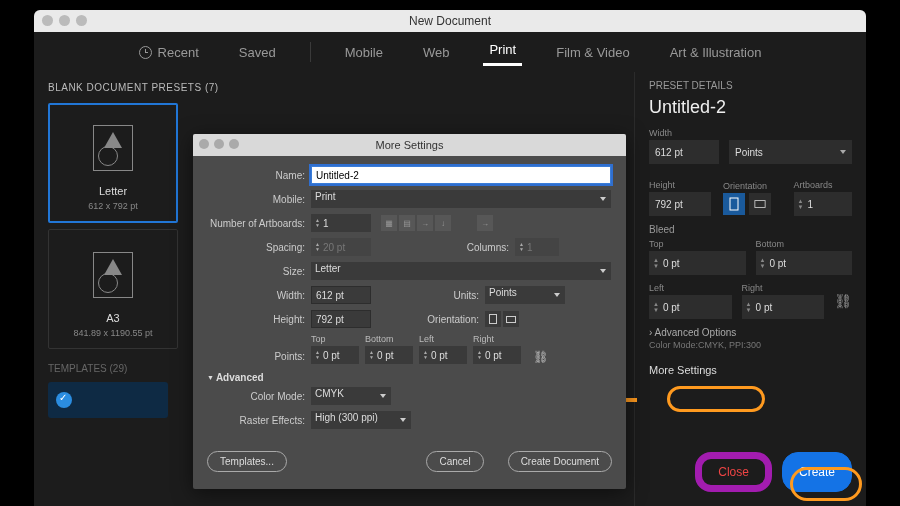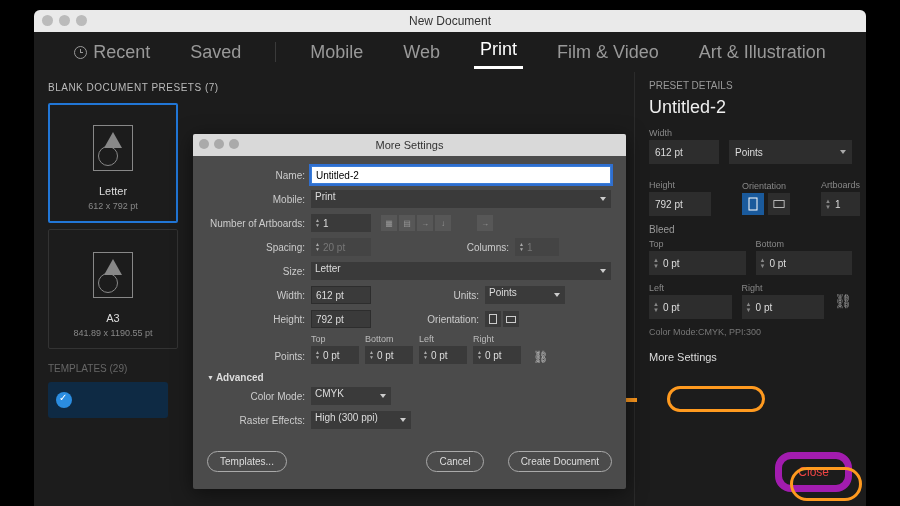--- a/index.html
+++ b/index.html
@@ -1,21 +1,21 @@
 <!DOCTYPE html>
 <html><head>
 <meta charset="utf-8">
 <style>
   * { box-sizing: border-box; margin: 0; padding: 0; font-family: -apple-system, "Segoe UI", Helvetica, Arial, sans-serif; }
   body { background: #000; width: 900px; height: 506px; overflow: hidden; position: relative; color: #ccc; font-size: 11px; }
   .window { position: absolute; top: 10px; left: 34px; width: 832px; height: 496px; background: #1c1c1c; border-radius: 6px 6px 0 0; overflow: hidden; }
   .titlebar { height: 22px; background: #eaeaea; position: relative; text-align: center; line-height: 22px; color: #333; font-size: 12px; }
   .traffic { position: absolute; left: 8px; top: 5px; display: flex; gap: 6px; }
   .traffic span { width: 11px; height: 11px; border-radius: 50%; background: #bbb; display: block; }
-  .tabs { display: flex; align-items: center; justify-content: center; height: 40px; gap: 28px; font-size: 18px; color: #999; }
+  .tabs { display: flex; align-items: center; justify-content: center; height: 40px; gap: 28px; font-size: 13px; color: #999; }
   .tabs .item { display: flex; align-items: center; gap: 6px; padding: 4px 6px; cursor: pointer; }
   .tabs .sep { width: 1px; height: 20px; background: #3a3a3a; }
   .tabs .active { color: #fff; border-bottom: 3px solid #fff; padding-bottom: 6px; }
   .body { display: flex; height: 434px; }
   .left { width: 600px; padding: 10px 14px; }
   .right { width: 232px; padding: 8px 14px; border-left: 1px solid #2b2b2b; position: relative; }
   .section-label { font-size: 10px; letter-spacing: .5px; color: #bbb; }
   .presets { display: flex; gap: 12px; margin-top: 10px; }
   .preset { width: 130px; height: 120px; border: 1px solid #333; border-radius: 2px; display: flex; flex-direction: column; align-items: center; justify-content: flex-end; padding-bottom: 10px; gap: 4px; color: #bbb; }
   .preset.selected { border: 2px solid #2176d6; }
@@ -150,21 +150,21 @@
       <div class="rfield">
           <label>Width</label>
         </div>
       <div class="rrow">
         <input class="rinput" style="width: 70px;" value="612 pt">
         <div class="rinput" style="flex:1; display:flex; align-items:center;">
             <span>Points</span>
             <span class="chev"></span>
           </div>
       </div>
-      <div class="rrow" style="gap:31px;margin-top:16px;">
+      <div class="rrow" style="gap:12px;margin-top:16px;">
         <div class="rfield"><label>Height</label>
           <input class="rinput small" style="width: 62px;" value="792 pt"></div>
         <div class="rfield">
             <label>Orientation</label>
           <div class="orient">
             <div class="ob sel">
                 <svg viewBox="0 0 12 14">
                   <rect x="2" y="1" width="8" height="12" fill="none" stroke="#fff" stroke-width="1"></rect>
                 </svg>
               </div>
@@ -210,25 +210,27 @@
           </div>
         <div class="rfield">
             <label>Right</label>
           <div class="stepper">
               <span class="arrows">▲<br>▼</span>
               <span>0 pt</span>
             </div>
           </div>
         <span class="link-icon">⛓</span>
       </div>
+      <div class="adv-opts">Advanced Options</div>
       <div class="colormode-note">Color Mode:CMYK, PPI:300</div>
       <div class="more-settings-btn">More Settings</div>
 
       <div class="footer-btns">
         <button class="btn btn-close">Close</button>
+        <button class="btn btn-create">Create</button>
       </div>
     </div>
   </div>
 </div>
 
 <div class="highlight-ring" style="left:667px; top:386px; width:98px; height:26px;"></div>
 <div class="highlight-ring" style="left:790px; top:467px; width:72px; height:34px;"></div>
 <div class="annot-arrow">
     <div class="head"></div>
     <div class="shaft"></div>

